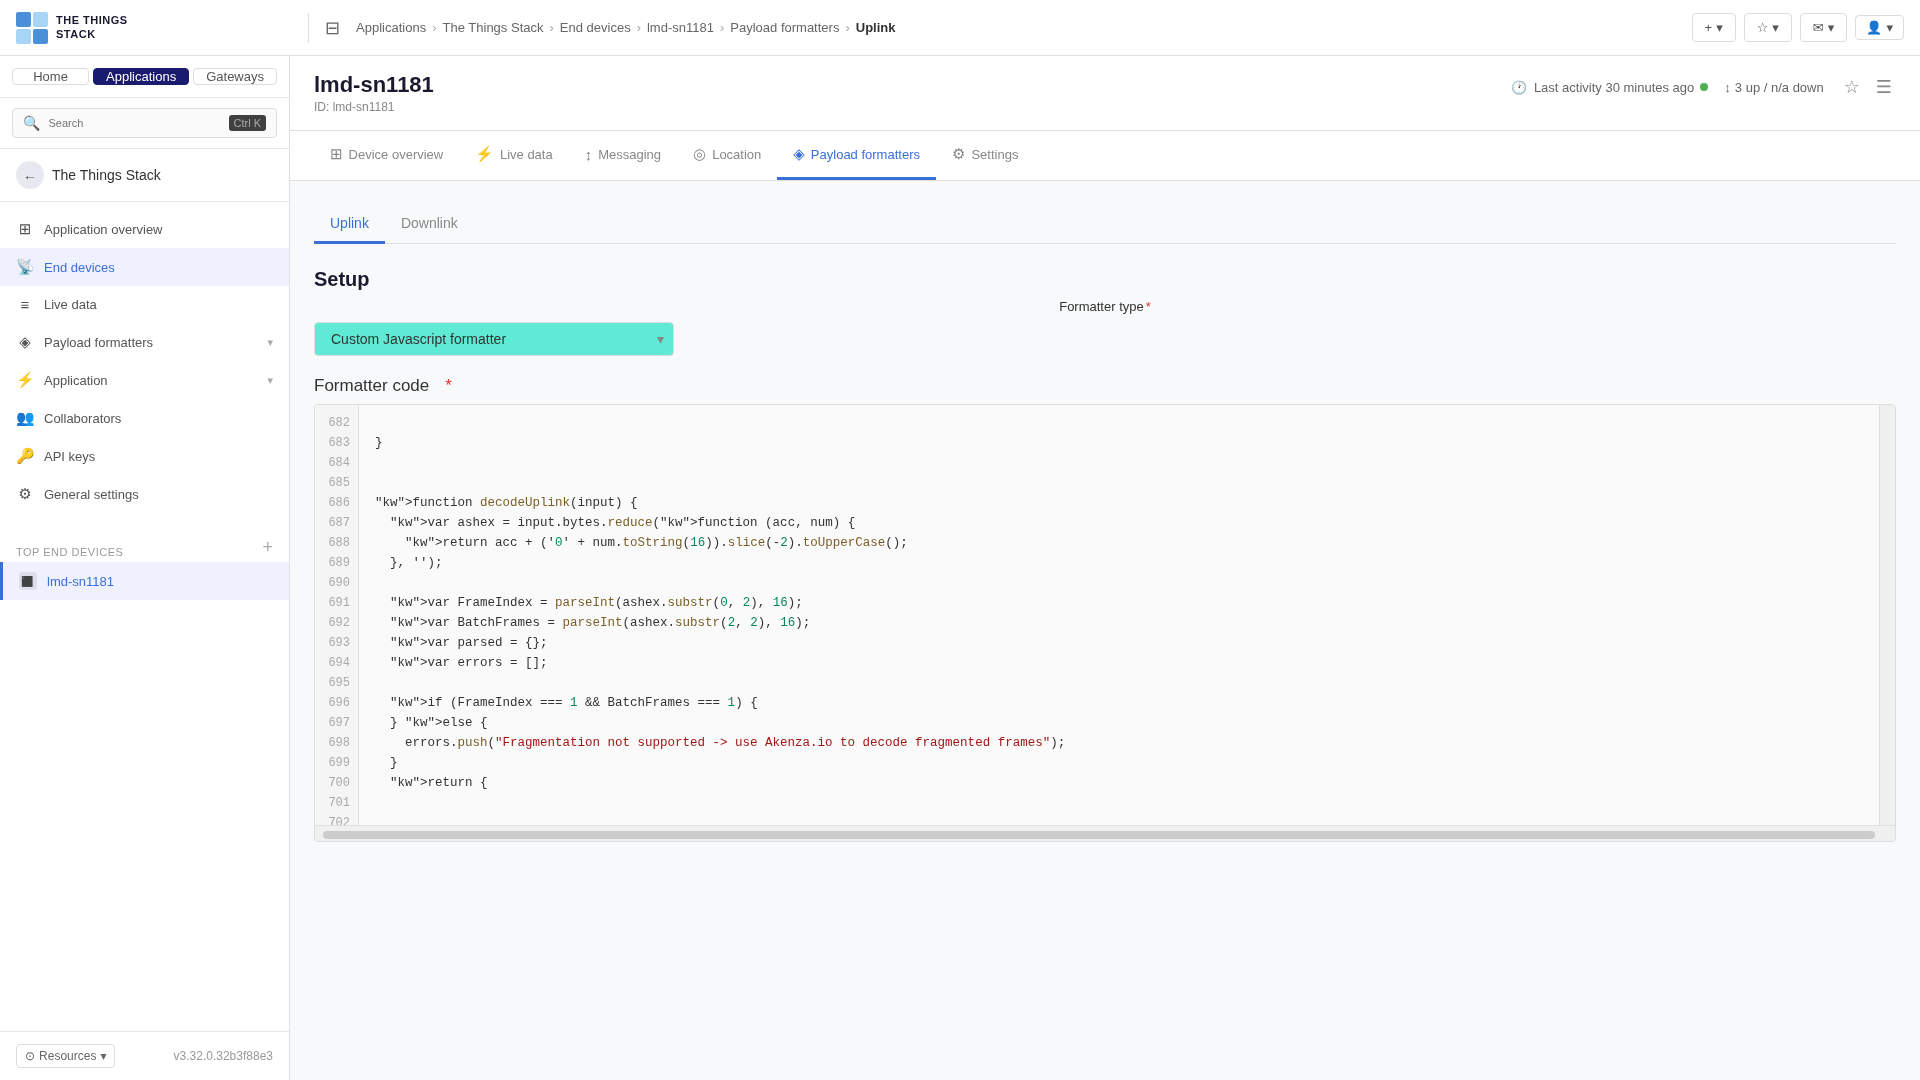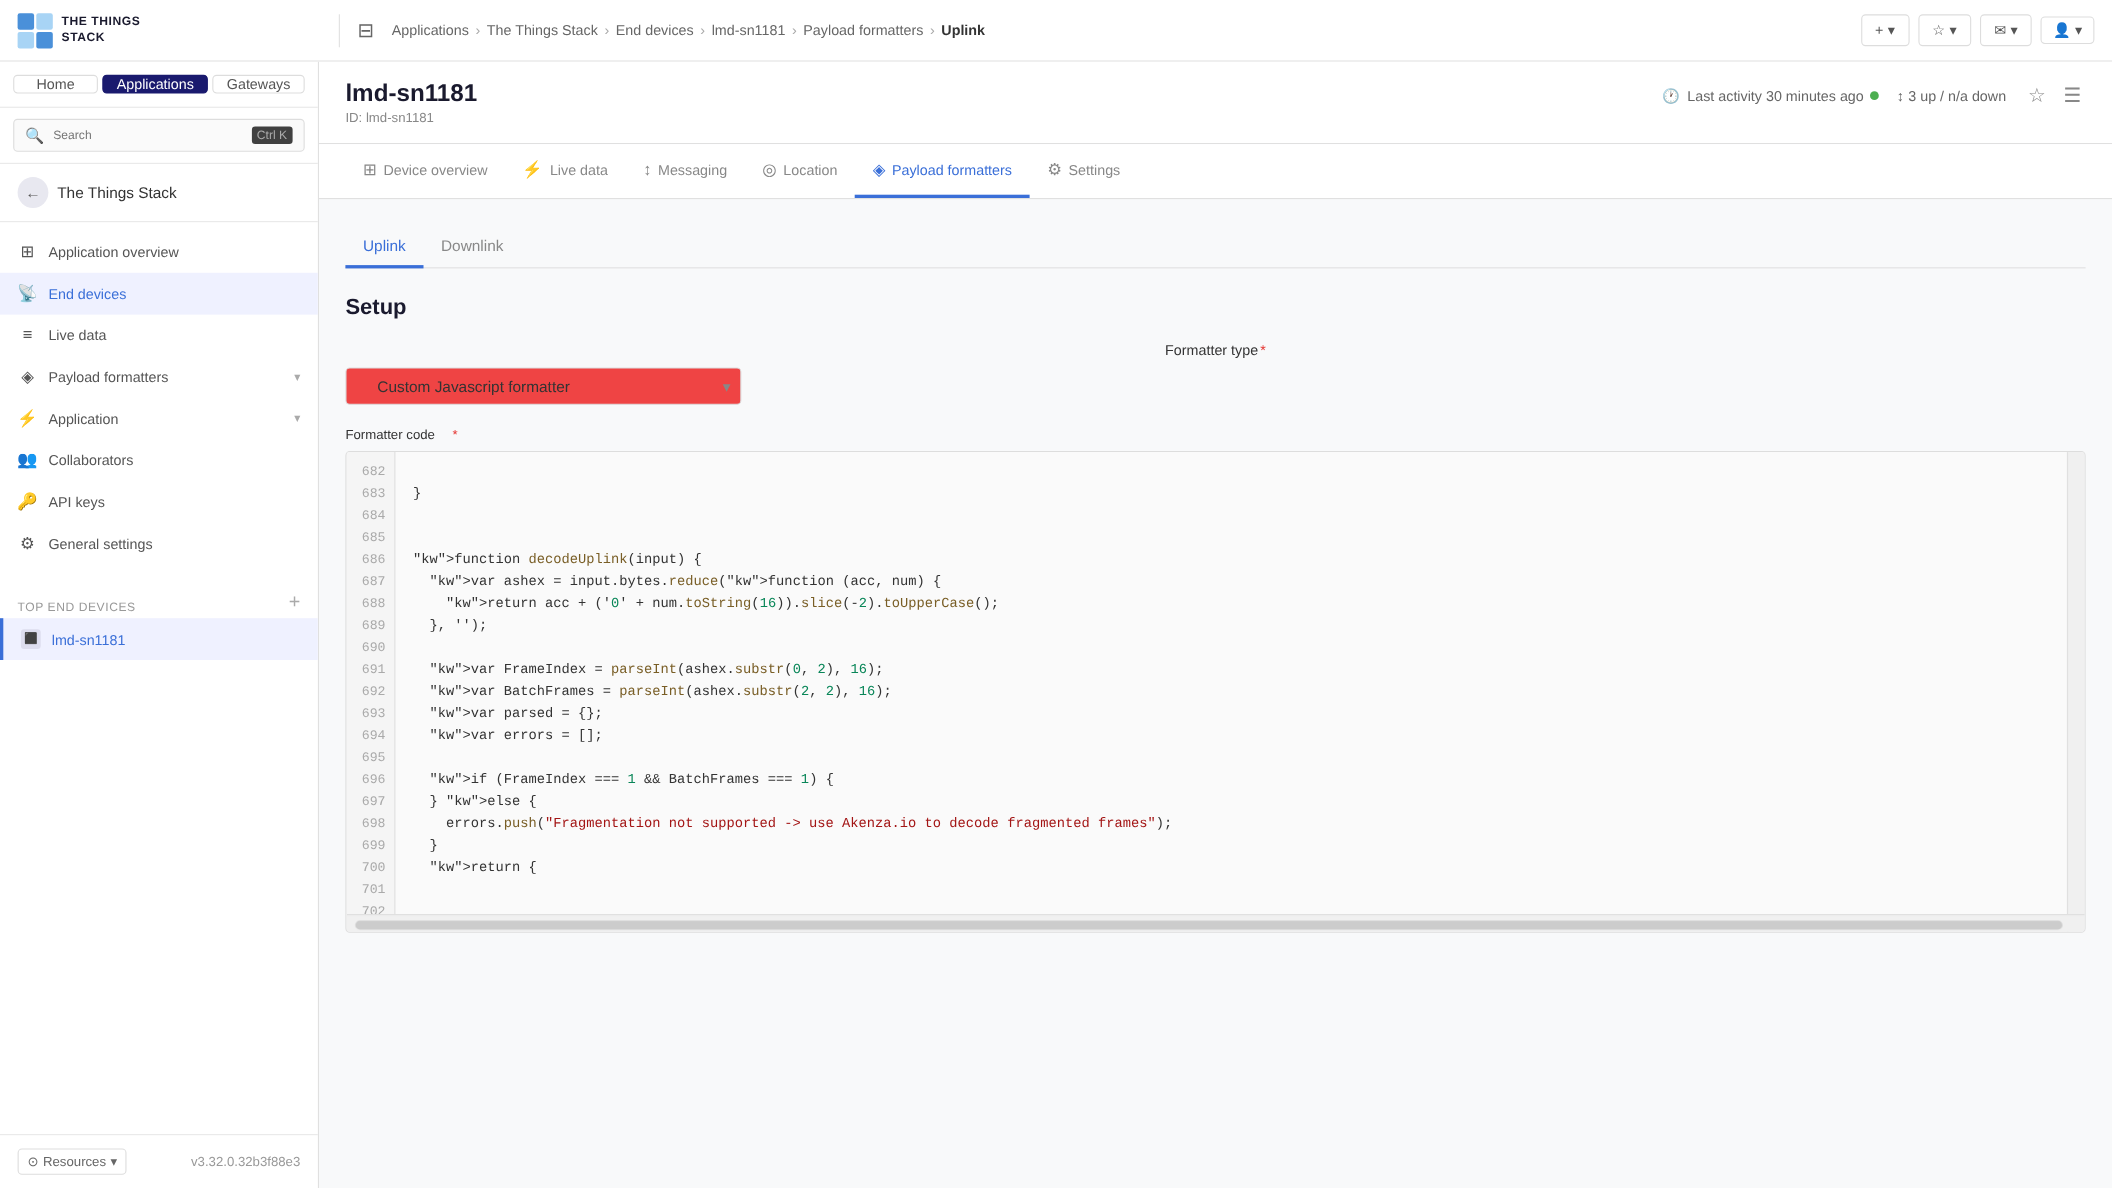--- a/index.html
+++ b/index.html
@@ -82,32 +82,32 @@
     .tab .tab-icon { font-size: 15px; }
 
     
     .page-content { padding: 24px; }
 
     
     .sub-tabs { display: flex; gap: 0; margin-bottom: 24px; border-bottom: 1px solid #e0e0e0; }
     .sub-tab { padding: 10px 16px; font-size: 14px; color: #888; cursor: pointer; border-bottom: 3px solid transparent; margin-bottom: -1px; }
     .sub-tab.active { color: #3a6fd8; border-bottom-color: #3a6fd8; font-weight: 500; }
 
-    .setup-title { font-size: 20px; font-weight: 600; color: #1a1a2e; margin-bottom: 20px; }
+    .setup-title { font-size: 20px; font-weight: 600; color: #1a1a2e; margin-bottom: 8px; }
 
     
     .form-group { margin-bottom: 20px; }
     .form-label { font-size: 13px; font-weight: 500; color: #333; margin-bottom: 8px; display: flex; align-items: center; gap: 2px; justify-content: center; }
     .required { color: #e53935; }
     .form-select-wrapper { position: relative; width: 360px; }
-    .form-select { width: 100%; padding: 8px 36px 8px 28px; border: 1px solid #ddd; border-radius: 4px; background: #ef4444; font-size: 14px; color: #333; appearance: none; cursor: pointer; }
+    .form-select { width: 100%; padding: 8px 36px 8px 16px; border: 1px solid #ddd; border-radius: 4px; background: #5eead4; font-size: 14px; color: #333; appearance: none; cursor: pointer; }
     .select-arrow { position: absolute; right: 10px; top: 50%; transform: translateY(-50%); color: #888; pointer-events: none; }
 
     
-    .code-label { font-size: 12px; font-weight: 500; color: #333; margin-bottom: 8px; display: flex; align-items: center; gap: 16px; }
+    .code-label { font-size: 17px; font-weight: 500; color: #333; margin-bottom: 8px; display: flex; align-items: center; gap: 16px; }
     .code-editor { border: 1px solid #ddd; border-radius: 4px; background: #fafafa; font-family: 'Courier New', monospace; font-size: 12.5px; position: relative; overflow: hidden; }
     .code-editor-inner { display: flex; overflow: auto; max-height: 420px; }
     .line-numbers { padding: 8px 0; min-width: 44px; text-align: right; color: #aaa; font-size: 12px; background: #f5f5f5; border-right: 1px solid #e0e0e0; user-select: none; }
     .line-num { padding: 0 8px 0 4px; line-height: 20px; }
     .code-lines { padding: 8px 16px; flex: 1; overflow-x: auto; }
     .code-line { line-height: 20px; white-space: pre; }
     .fn { color: #795e26; }
     .str { color: #a31515; }
     .num { color: #098658; }
     .scrollbar-hint { position: absolute; right: 0; top: 0; bottom: 0; width: 16px; background: #f0f0f0; border-left: 1px solid #e0e0e0; }

